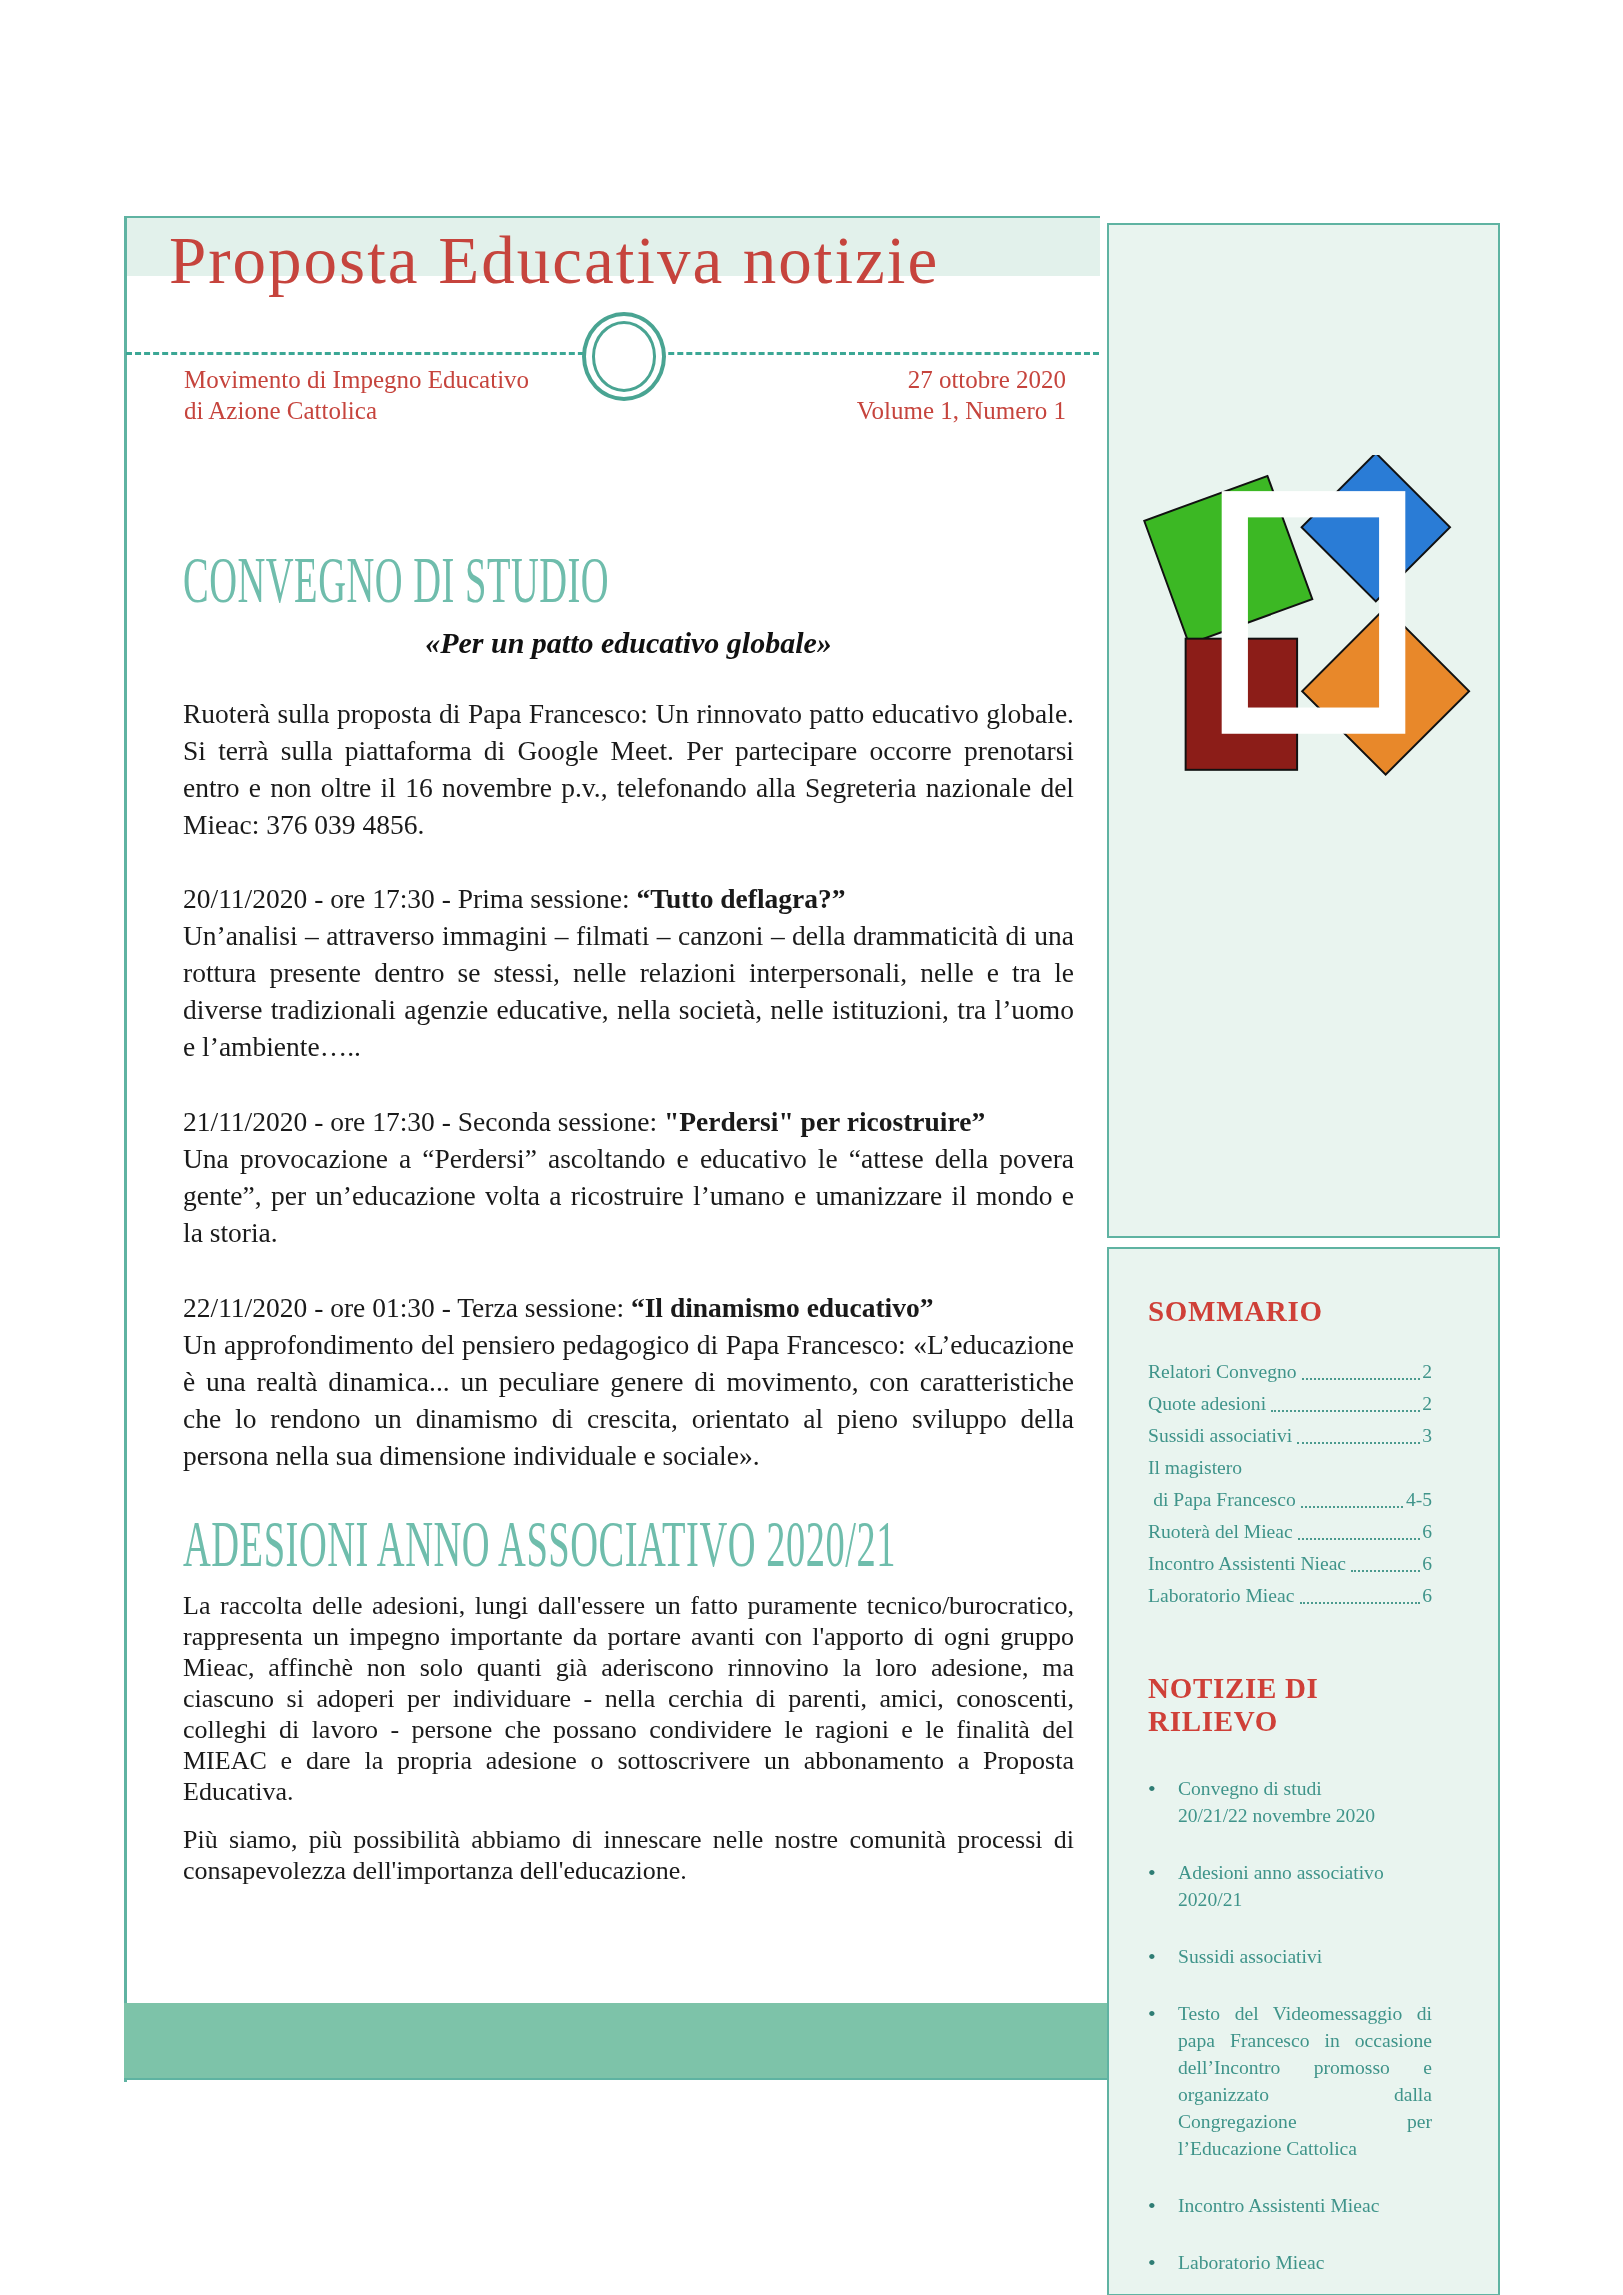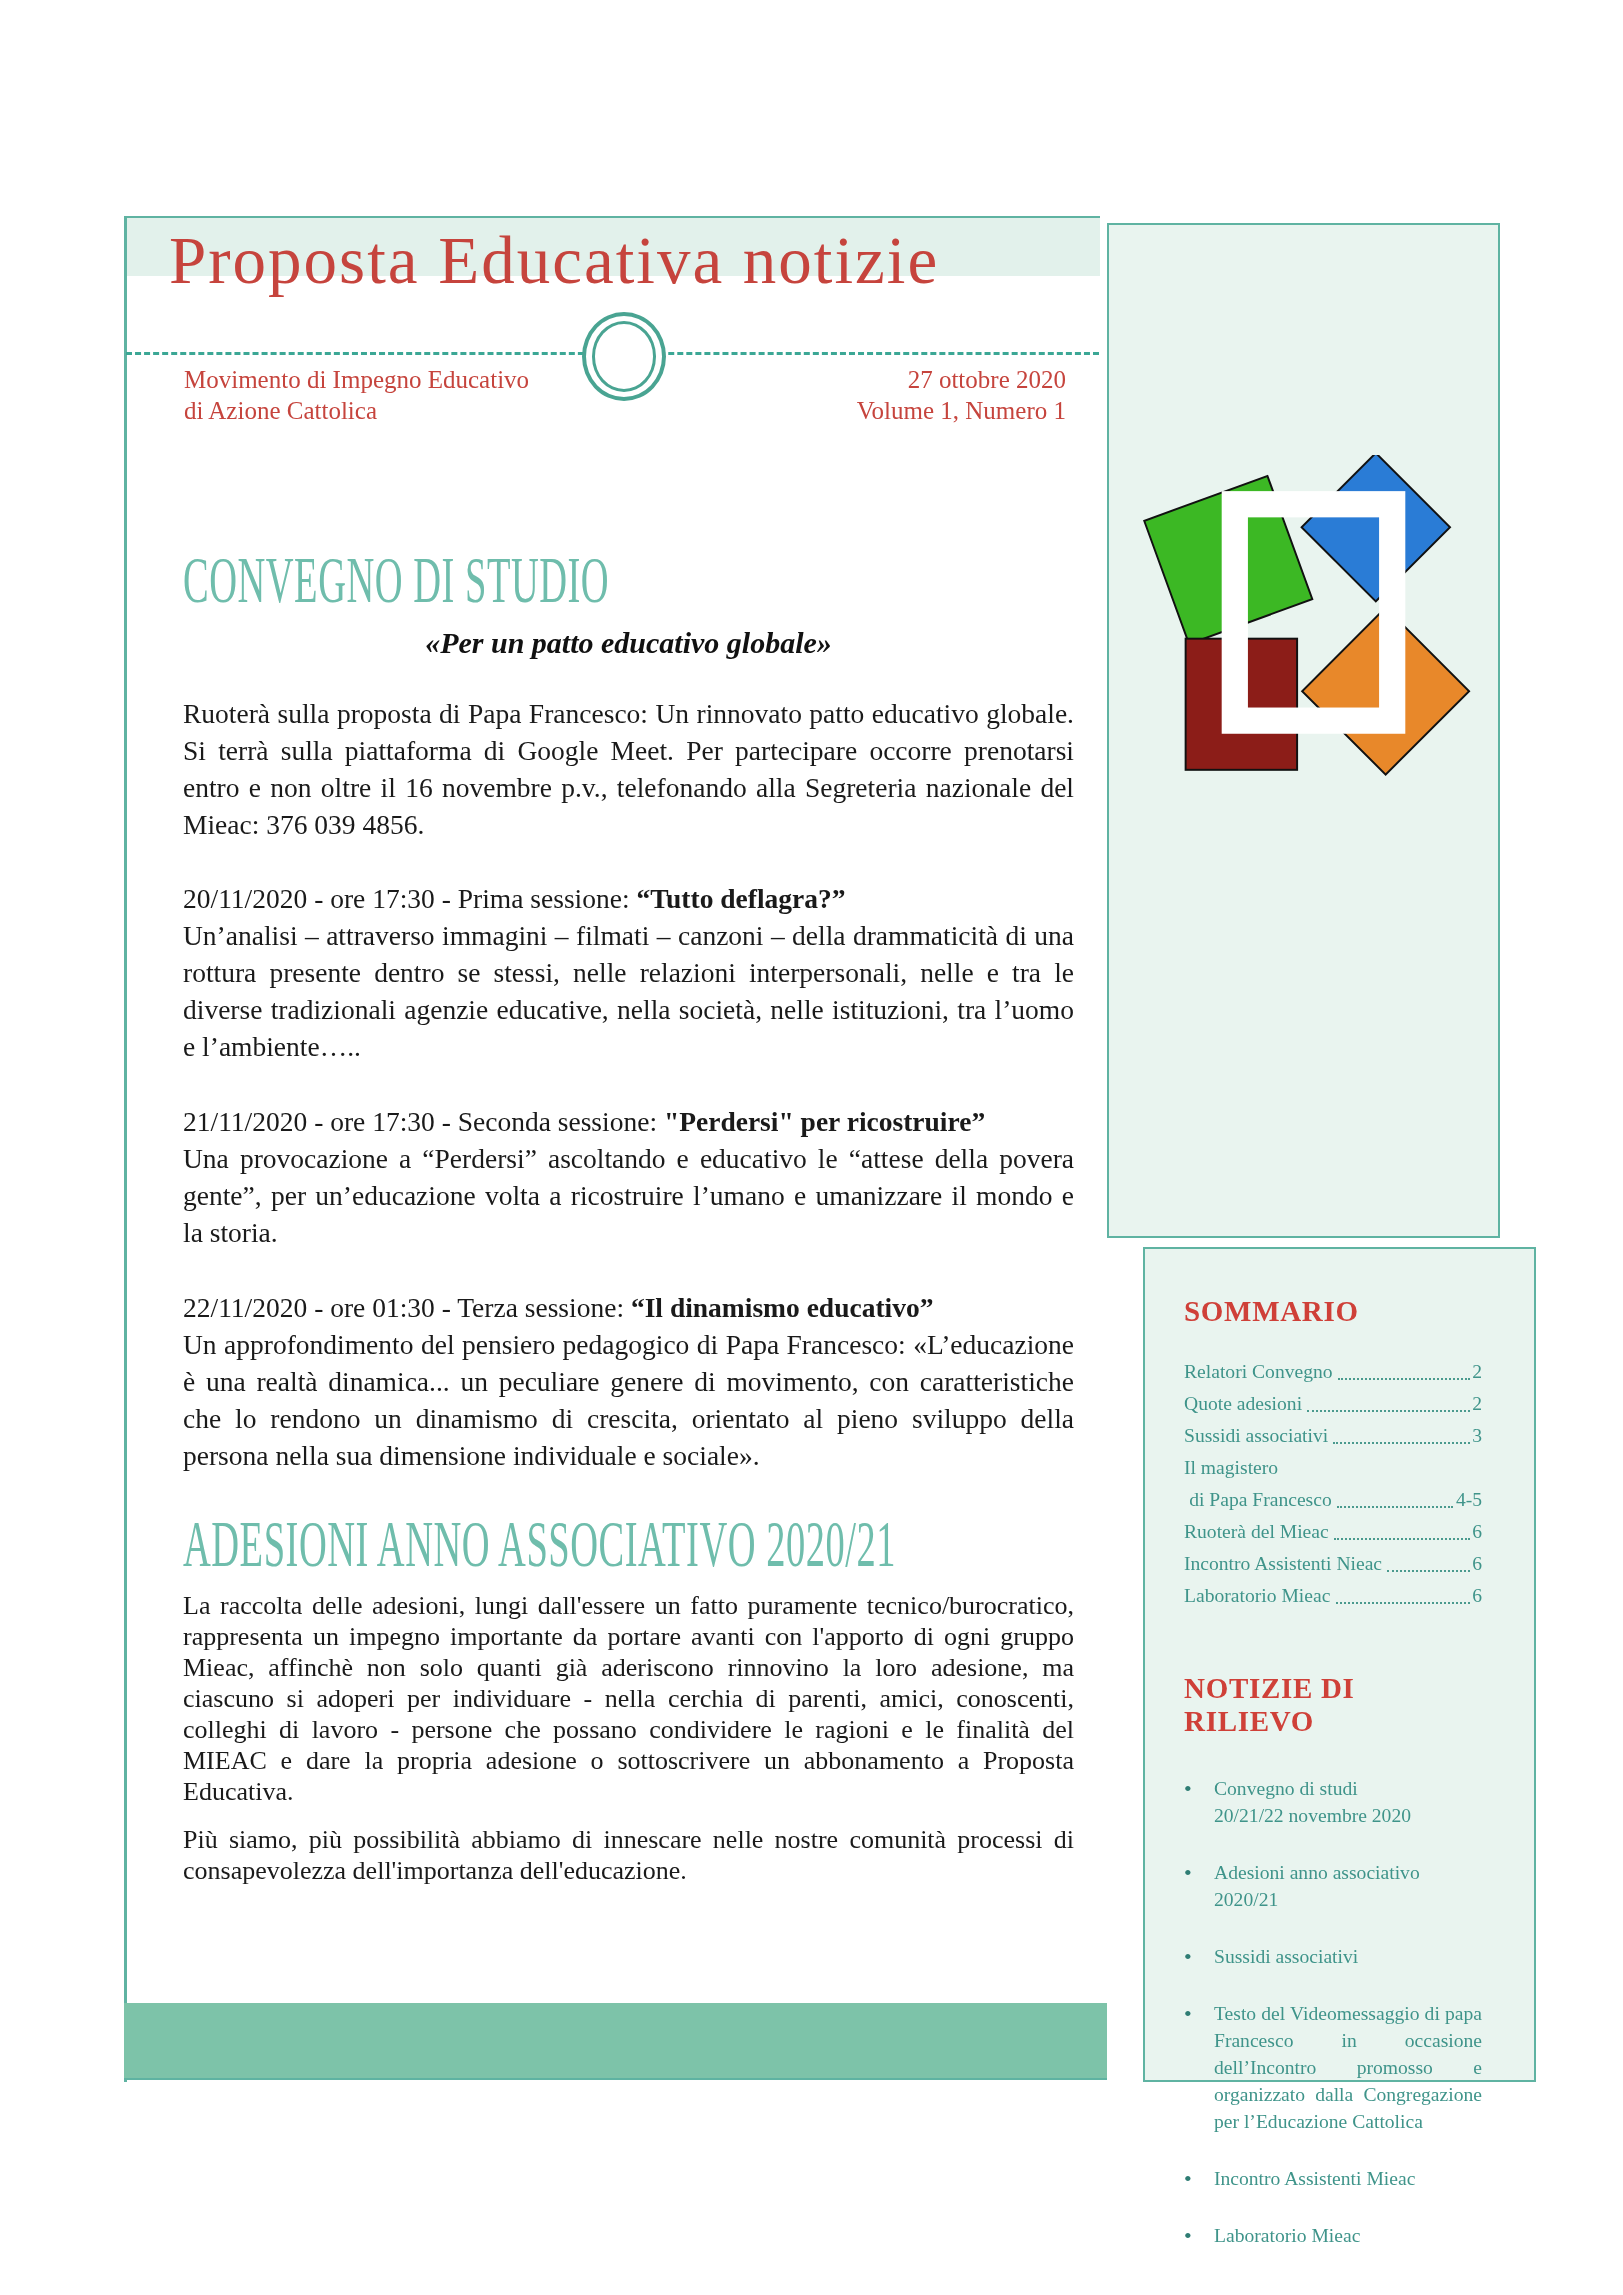--- a/index.html
+++ b/index.html
@@ -37,21 +37,21 @@
   .s-body { margin:0; font-size:27.5px; line-height:37px; text-align:justify; }
   .ades-h { margin:9.2px 0 26px 0; }
   .tight  { font-size:26px; line-height:31px; margin:0 0 17px 0; }
   
   .footer-bar { position:absolute; left:124px; top:2003px; width:983px; height:77px;
                 background:#7dc3a9; border-bottom:2.6px solid #5fb3a2; box-sizing:border-box; }
   
   .side-box { position:absolute; left:1107px; width:393px; background:#e9f4ef;
               border:2px solid #5fb3a2; box-sizing:border-box; }
   .box1 { top:223px;  height:1015px; }
-  .box2 { top:1247px; height:835px; padding:46px 52px 0 39px;margin-left:36px; }
+  .box2 { top:1247px; height:1049px; padding:46px 66px 0 39px; }
   .logo-svg { position:absolute; left:34px; top:230px; width:341px; height:328px; }
   .side-h { margin:0; font-weight:bold; color:#cf4038; font-size:29px; line-height:33px; letter-spacing:0.7px; }
   .toc { margin-top:27.5px; }
   .toc-item { display:flex; align-items:flex-end; font-size:19.6px; line-height:32px; color:#3f948a; }
   .toc-label { white-space:nowrap; }
   .toc-leader { flex:1; border-bottom:2.6px dotted #4a9a8e; margin:0 2.6px 7.2px 5.2px; min-width:13px; }
   .toc-page { white-space:nowrap; }
   .toc-item.indent { padding-left:5.2px; }
   .notizie-h { margin-top:60px; }
   .bullets { margin-top:37px; }

